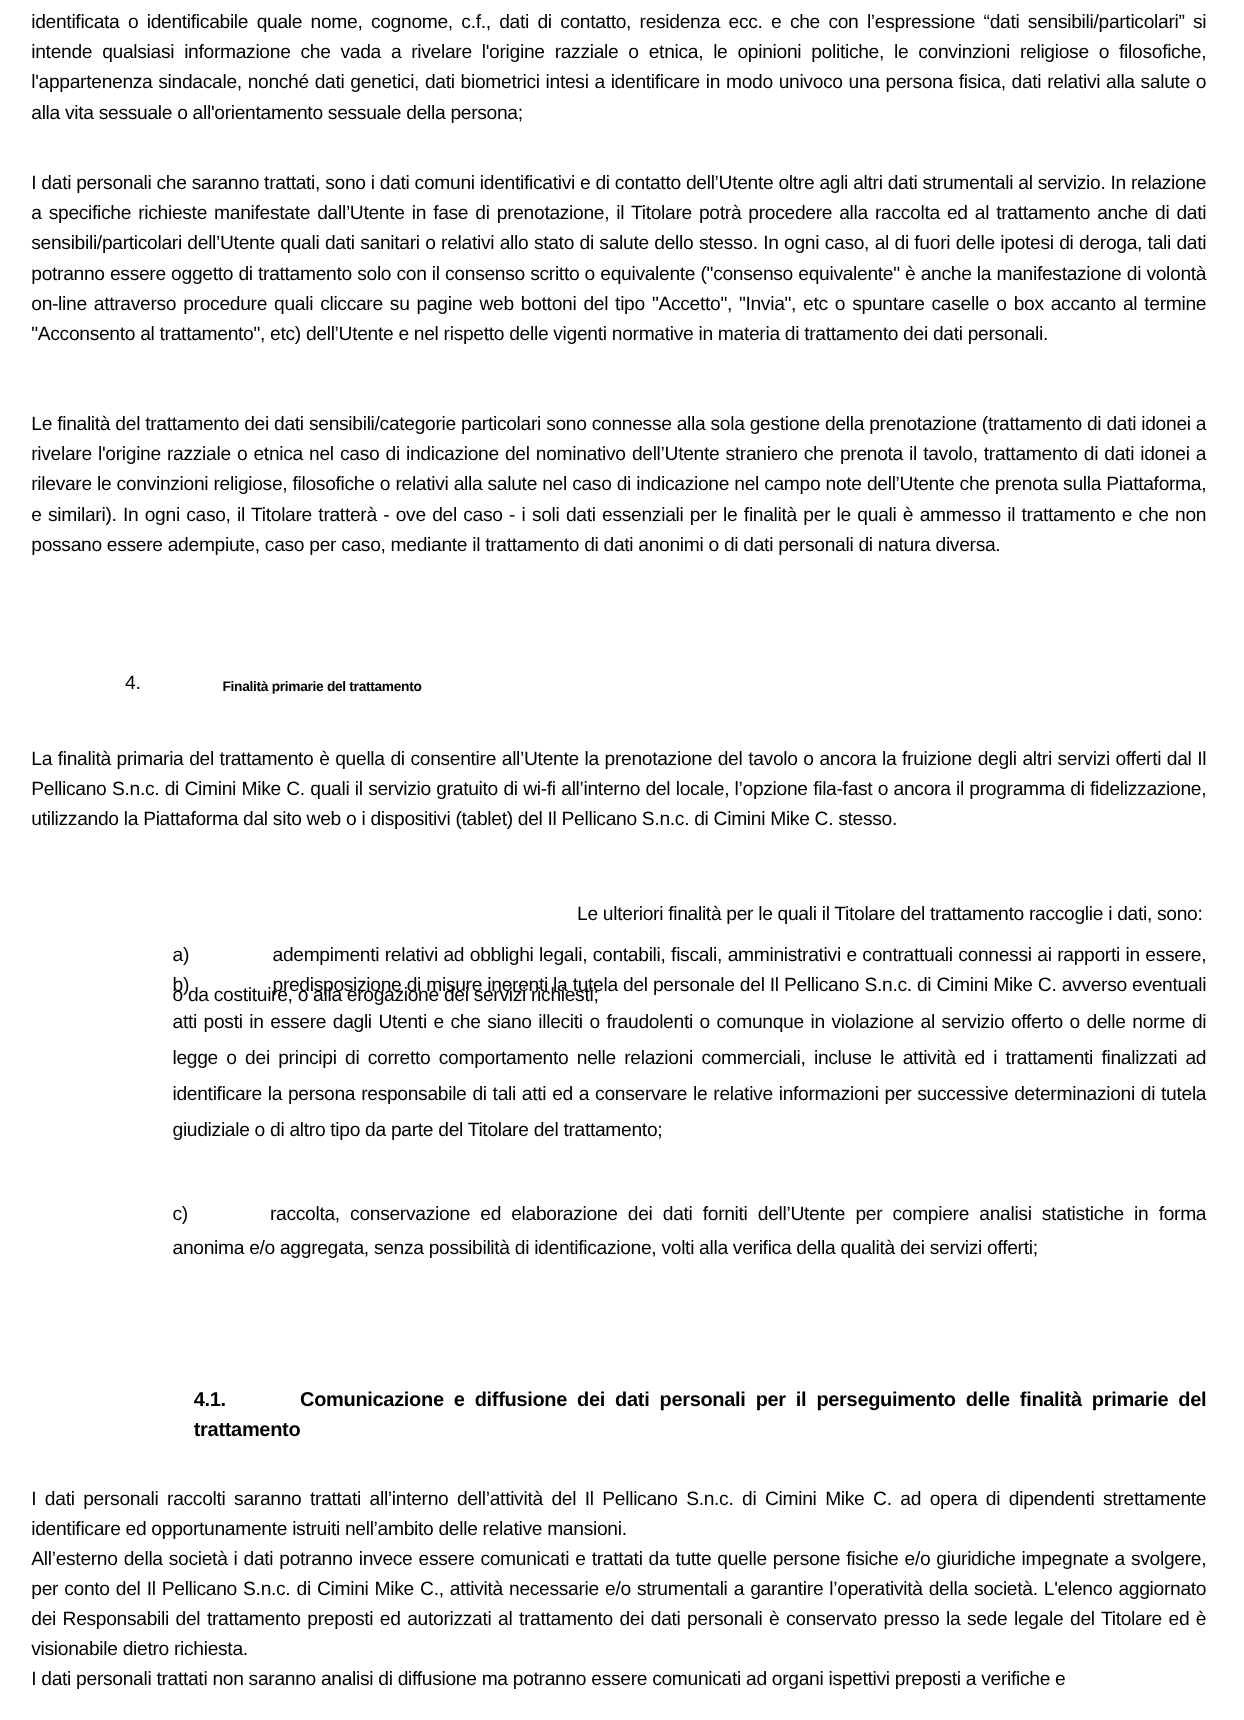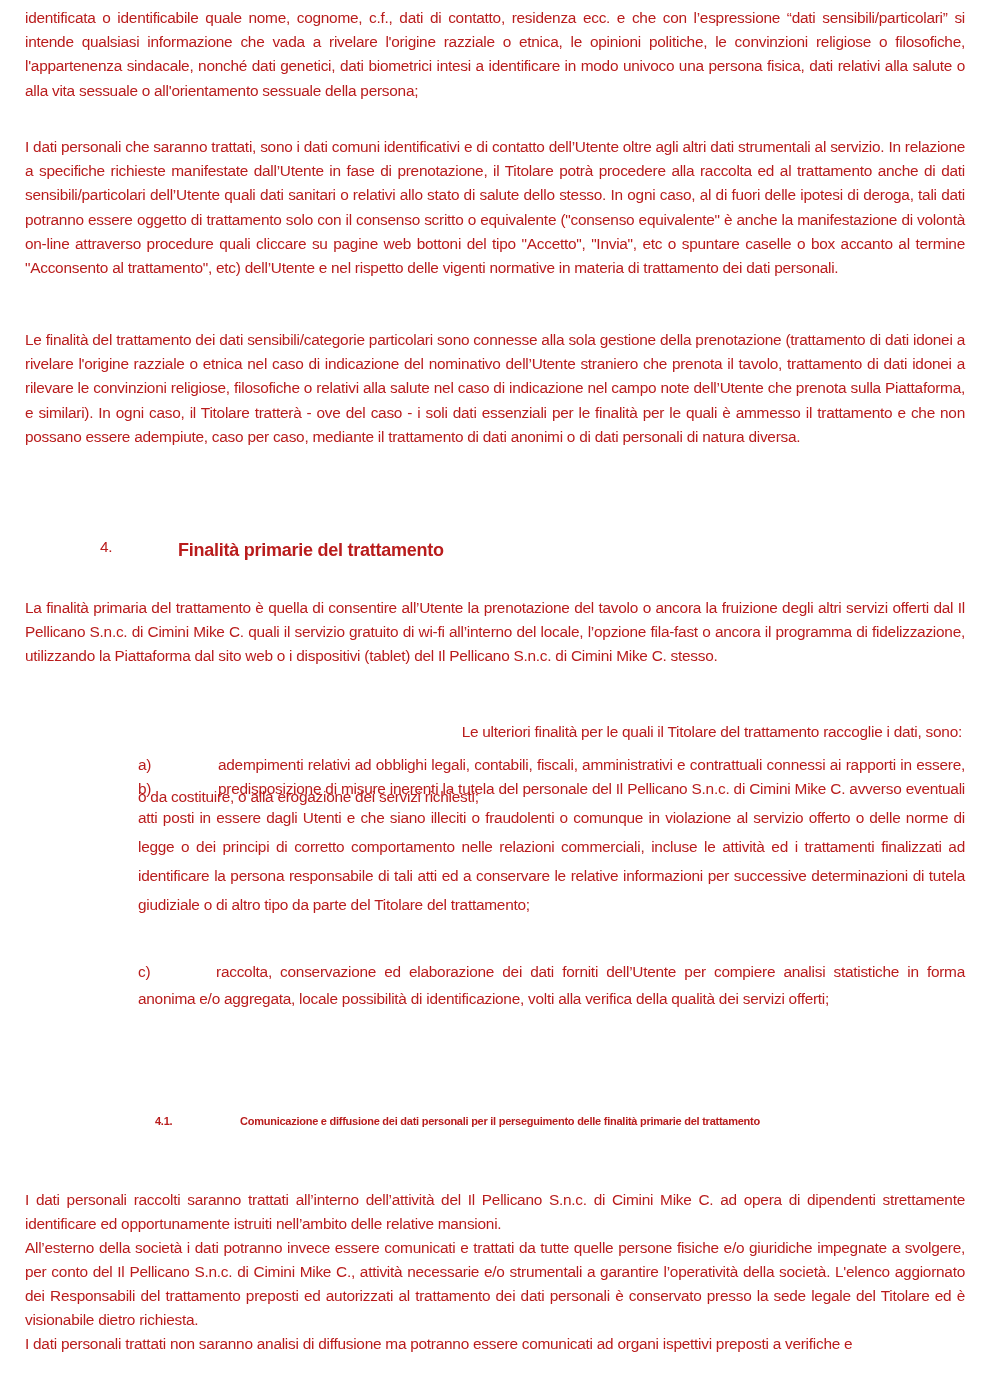--- a/index.html
+++ b/index.html
@@ -1,19 +1,19 @@
 <!DOCTYPE html>
 <html><head>
   <meta charset="utf-8">
   <style>
     html, body { margin: 0; padding: 0; background: #ffffff; }
     body { width: 995px; height: 1376px; position: relative; overflow: hidden; }
     .page {
       position: absolute; left: 0; top: 0; width: 995px; height: 1376px;
-      font-family: "Liberation Sans", sans-serif; color: #b91c1c;
+      font-family: "Liberation Sans", sans-serif; color: #000000;
       font-size: 15.4px; letter-spacing: -0.25px;
     }
     .para {
       position: absolute; left: 25px; width: 940px;
       text-align: justify; line-height: 24.2px; margin: 0;
     }
     .heading {
       position: absolute; font-weight: bold; margin: 0; line-height: 24px;
     }
     .num { position: absolute; }
@@ -29,41 +29,41 @@
 <div class="page">
 
   <p class="para" style="top:6px;">identificata o identificabile quale nome, cognome, c.f., dati di contatto, residenza ecc. e che con l’espressione “dati sensibili/particolari” si intende qualsiasi informazione che vada a rivelare l'origine razziale o etnica, le opinioni politiche, le convinzioni religiose o filosofiche, l'appartenenza sindacale, nonché dati genetici, dati biometrici intesi a identificare in modo univoco una persona fisica, dati relativi alla salute o alla vita sessuale o all'orientamento sessuale della persona;</p>
 
   <p class="para" style="top:135px;">I dati personali che saranno trattati, sono i dati comuni identificativi e di contatto dell’Utente oltre agli altri dati strumentali al servizio. In relazione a specifiche richieste manifestate dall’Utente in fase di prenotazione, il Titolare potrà procedere alla raccolta ed al trattamento anche di dati sensibili/particolari dell’Utente quali dati sanitari o relativi allo stato di salute dello stesso. In ogni caso, al di fuori delle ipotesi di deroga, tali dati potranno essere oggetto di trattamento solo con il consenso scritto o equivalente ("consenso equivalente" è anche la manifestazione di volontà on-line attraverso procedure quali cliccare su pagine web bottoni del tipo "Accetto", "Invia", etc o spuntare caselle o box accanto al termine "Acconsento al trattamento", etc) dell’Utente e nel rispetto delle vigenti normative in materia di trattamento dei dati personali.</p>
 
   <p class="para" style="top:328px;">Le finalità del trattamento dei dati sensibili/categorie particolari sono connesse alla sola gestione della prenotazione (trattamento di dati idonei a rivelare l'origine razziale o etnica nel caso di indicazione del nominativo dell’Utente straniero che prenota il tavolo, trattamento di dati idonei a rilevare le convinzioni religiose, filosofiche o relativi alla salute nel caso di indicazione nel campo note dell’Utente che prenota sulla Piattaforma, e similari). In ogni caso, il Titolare tratterà - ove del caso - i soli dati essenziali per le finalità per le quali è ammesso il trattamento e che non possano essere adempiute, caso per caso, mediante il trattamento di dati anonimi o di dati personali di natura diversa.</p>
 
   <div>
     <span class="num" style="left:100px; top:538px;">4.</span>
-    <h2 class="heading" style="left:178px; top:538px; font-size:18px;">Finalità primarie del trattamento</h2>
+    <h2 class="heading" style="left:178px; top:538px; font-size:11px;">Finalità primarie del trattamento</h2>
   </div>
 
   <p class="para" style="top:596px;">La finalità primaria del trattamento è quella di consentire all’Utente la prenotazione del tavolo o ancora la fruizione degli altri servizi offerti dal Il Pellicano S.n.c. di Cimini Mike C. quali il servizio gratuito di wi-fi all’interno del locale, l’opzione fila-fast o ancora il programma di fidelizzazione, utilizzando la Piattaforma dal sito web o i dispositivi (tablet) del Il Pellicano S.n.c. di Cimini Mike C. stesso.</p>
 
   <p class="para" style="top:720px; left:62px; width:900px; text-align:right;">Le ulteriori finalità per le quali il Titolare del trattamento raccoglie i dati, sono:</p>
 
   <p class="item" style="top:749px; line-height:32px;">
     <span class="lbl">a)</span><span>adempimenti relativi ad obblighi legali, contabili, fiscali, amministrativi e contrattuali connessi ai rapporti in essere, o da costituire, o alla erogazione dei servizi richiesti;</span>
   </p>
 
   <p class="item" style="top:774px; line-height:29px;">
     <span class="lbl">b)</span><span>predisposizione di misure inerenti la tutela del personale del Il Pellicano S.n.c. di Cimini Mike C. avverso eventuali atti posti in essere dagli Utenti e che siano illeciti o fraudolenti o comunque in violazione al servizio offerto o delle norme di legge o dei principi di corretto comportamento nelle relazioni commerciali, incluse le attività ed i trattamenti finalizzati ad identificare la persona responsabile di tali atti ed a conservare le relative informazioni per successive determinazioni di tutela giudiziale o di altro tipo da parte del Titolare del trattamento;</span>
   </p>
 
   <p class="item" style="top:958px; line-height:27px;">
-    <span class="lbl" style="width:78px;">c)</span><span>raccolta, conservazione ed elaborazione dei dati forniti dell’Utente per compiere analisi statistiche in forma anonima e/o aggregata, locale possibilità di identificazione, volti alla verifica della qualità dei servizi offerti;</span>
+    <span class="lbl" style="width:78px;">c)</span><span>raccolta, conservazione ed elaborazione dei dati forniti dell’Utente per compiere analisi statistiche in forma anonima e/o aggregata, senza possibilità di identificazione, volti alla verifica della qualità dei servizi offerti;</span>
   </p>
 
 
-  <div class="heading" style="left:155px; top:1109px; width:810px; text-align:justify; font-size:11px;">
+  <div class="heading" style="left:155px; top:1109px; width:810px; text-align:justify; font-size:16px;">
     <span style="display:inline-block; width:85px;">4.1.</span><span>Comunicazione e diffusione dei dati personali per il perseguimento delle finalità primarie del trattamento</span>
   </div>
 
   <p class="para" style="top:1188px; line-height:24px;">I dati personali raccolti saranno trattati all’interno dell’attività del Il Pellicano S.n.c. di Cimini Mike C. ad opera di dipendenti strettamente identificare ed opportunamente istruiti nell’ambito delle relative mansioni.</p>
 
   <p class="para" style="top:1236px; line-height:24px;">All’esterno della società i dati potranno invece essere comunicati e trattati da tutte quelle persone fisiche e/o giuridiche impegnate a svolgere, per conto del Il Pellicano S.n.c. di Cimini Mike C., attività necessarie e/o strumentali a garantire l’operatività della società. L'elenco aggiornato dei Responsabili del trattamento preposti ed autorizzati al trattamento dei dati personali è conservato presso la sede legale del Titolare ed è visionabile dietro richiesta.</p>
 
   <p class="para" style="top:1332px; line-height:24px;">I dati personali trattati non saranno analisi di diffusione ma potranno essere comunicati ad organi ispettivi preposti a verifiche e</p>
 
 </div>

